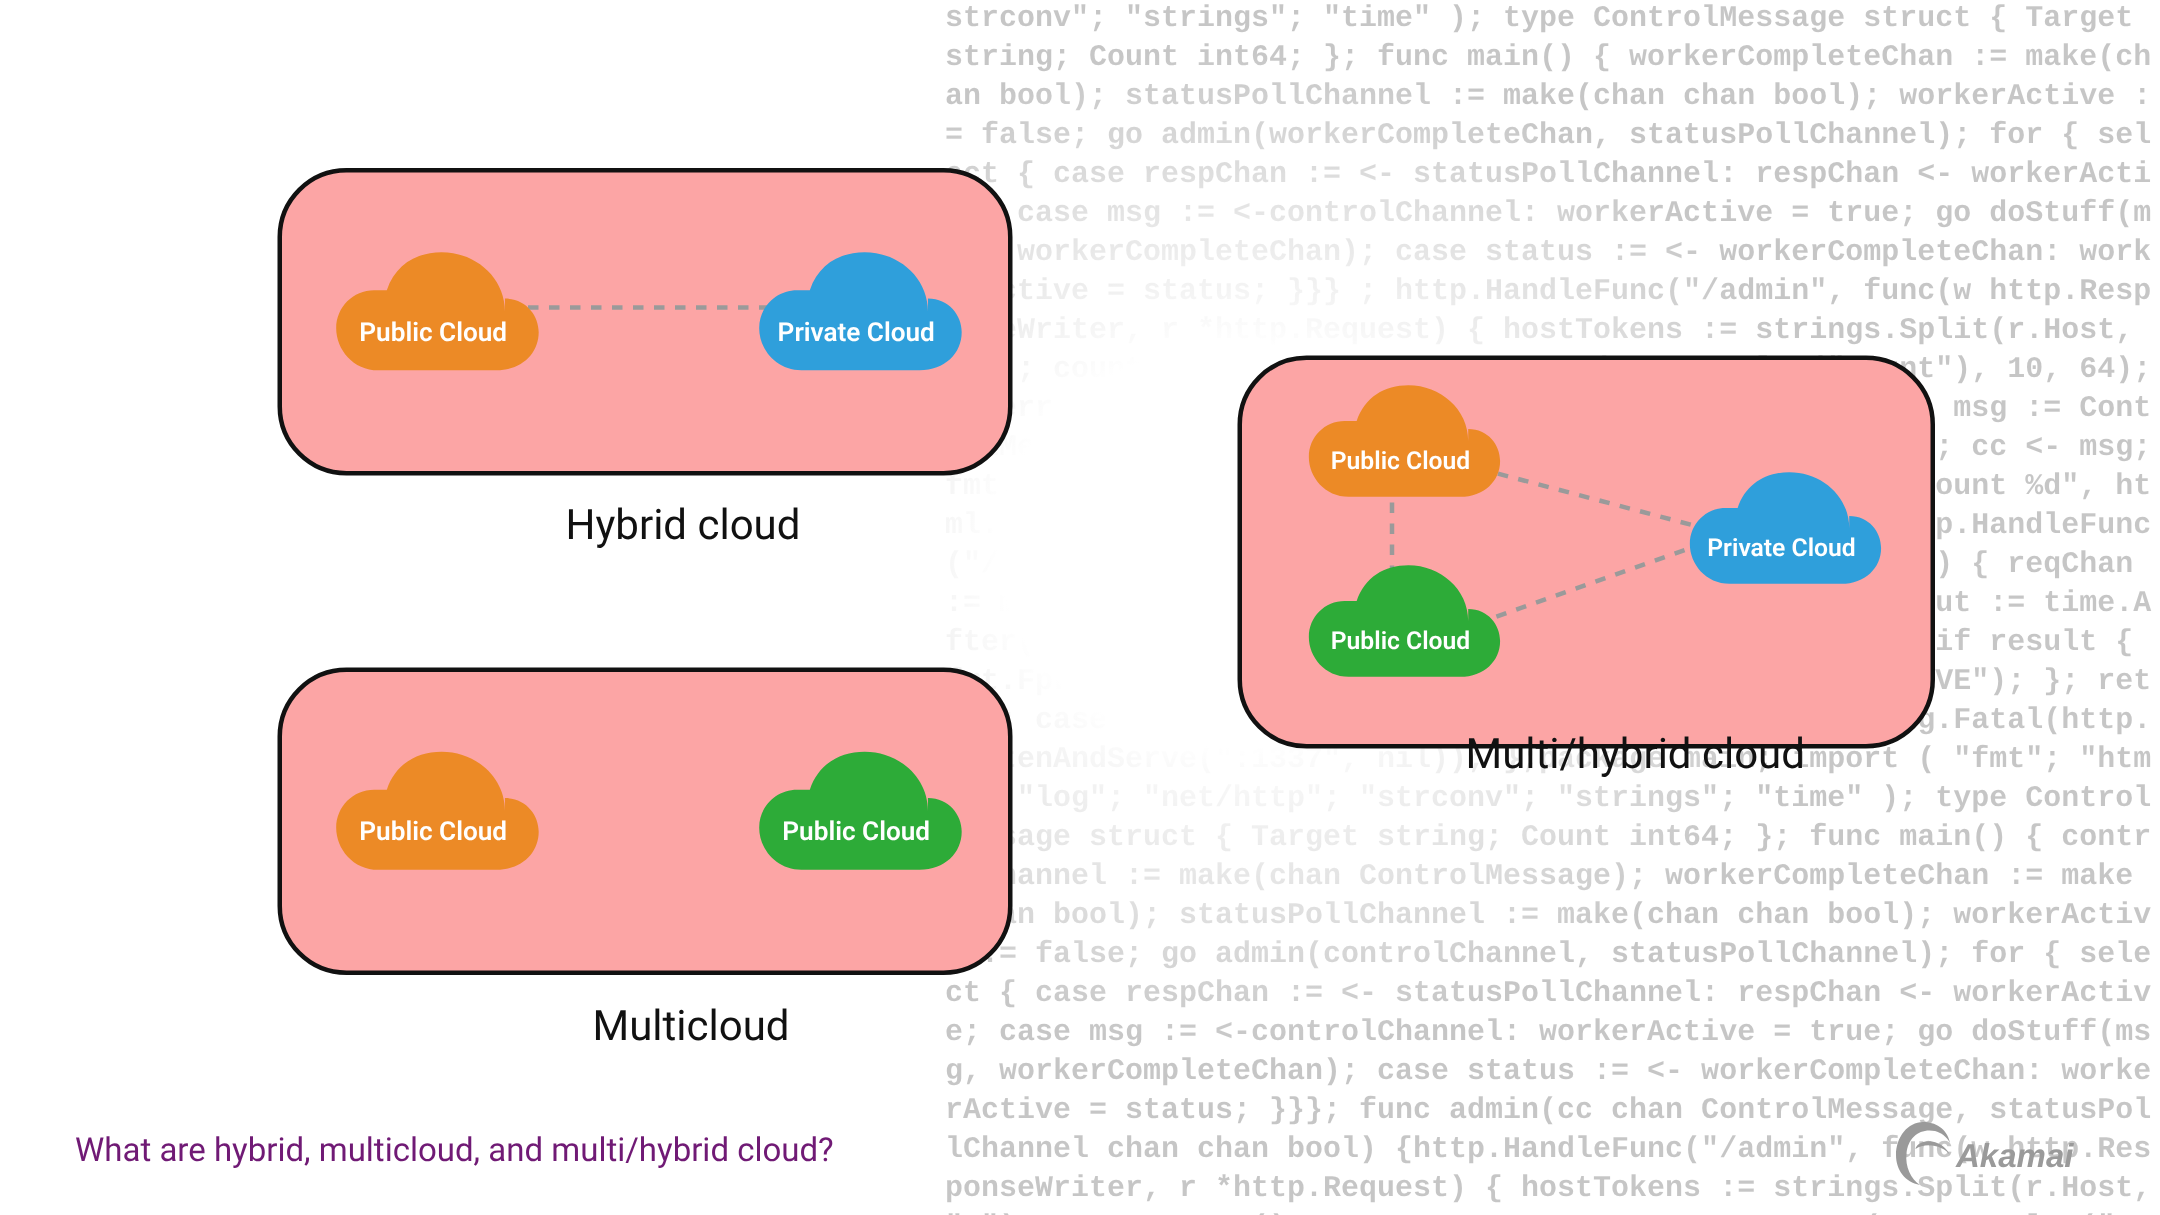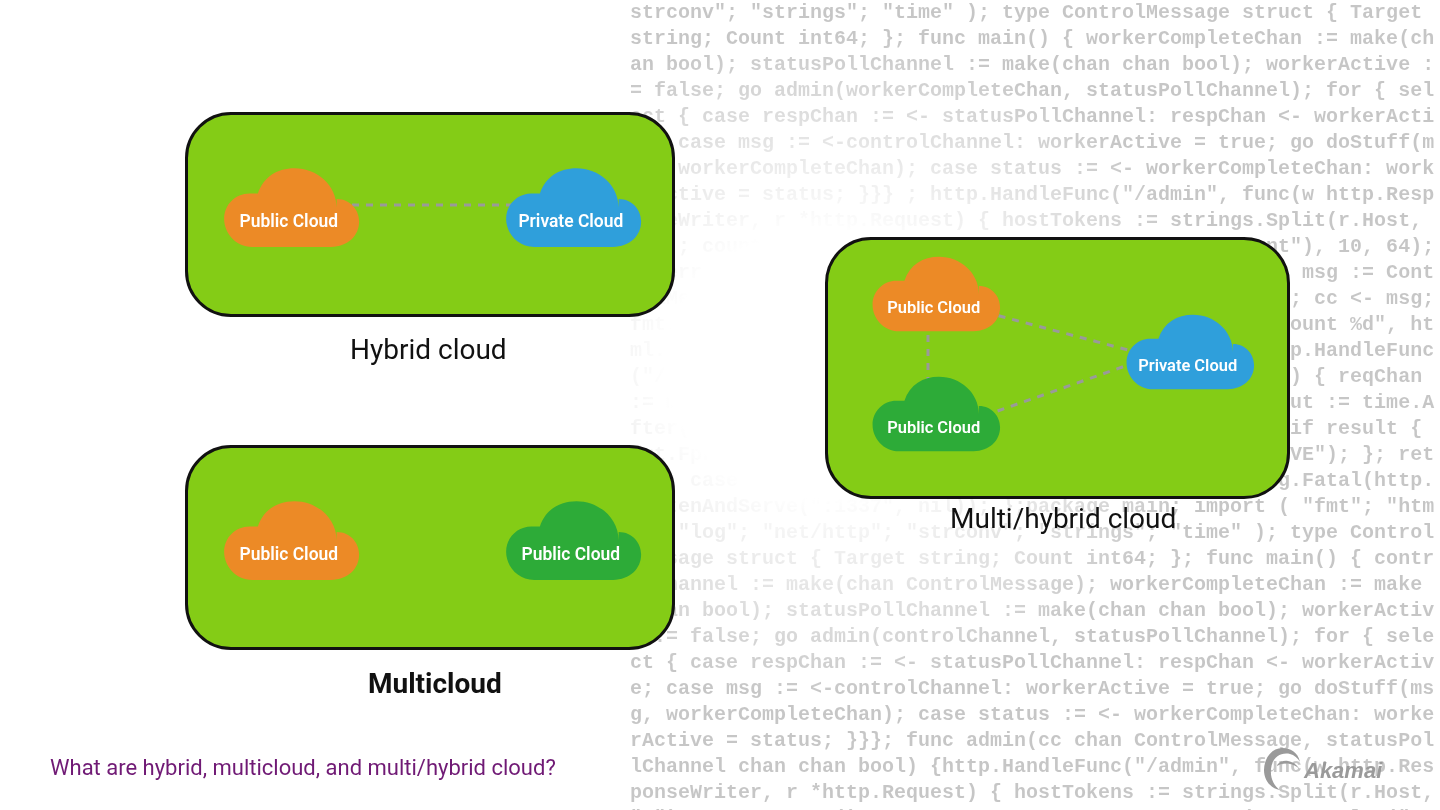--- a/index.html
+++ b/index.html
@@ -37,27 +37,28 @@
     right: 0;
     width: 880px;
     height: 810px;
     background: radial-gradient(ellipse 60% 55% at 30% 45%, rgba(255,255,255,1) 0%, rgba(255,255,255,1) 30%, rgba(255,255,255,0) 75%);
     pointer-events: none;
   }
   .container {
     position: absolute;
     border: 3px solid #111;
     border-radius: 46px;
-    background: #84cc16;
+    background: #fca5a5;
   }
   .label {
     position: absolute;
     font-size: 28px;
     color: #111;
     white-space: nowrap;
+    margin-left: 27px;
   }
   .cloud {
     position: absolute;
   }
   .cloud-text {
     fill: #fff;
     font-weight: 600;
     text-anchor: middle;
   }
   .caption {
@@ -101,21 +102,21 @@
   <svg class="cloud" viewBox="0 0 64 40" width="180" height="115" style="left:8px; top:35px;">
     <path d="M50 20c0-8-7-14-15-14-6 0-11 3-13 9-1 0-2 0-3 0-5 0-9 4-9 9 0 5 4 10 10 10h28c6 0 10-4 10-9 0-4-3-8-8-8z" fill="#EC8A26"></path>
     <text x="33" y="27" font-size="6.2" class="cloud-text">Public Cloud</text>
   </svg>
 
   <svg class="cloud" viewBox="0 0 64 40" width="180" height="115" style="left:290px; top:35px;">
     <path d="M50 20c0-8-7-14-15-14-6 0-11 3-13 9-1 0-2 0-3 0-5 0-9 4-9 9 0 5 4 10 10 10h28c6 0 10-4 10-9 0-4-3-8-8-8z" fill="#2DAB38"></path>
     <text x="33" y="27" font-size="6.2" class="cloud-text">Public Cloud</text>
   </svg>
 </div>
-<div class="label" style="left:368px; top:667px;font-weight:bold;">Multicloud</div>
+<div class="label" style="left:368px; top:667px;">Multicloud</div>
 
 <div class="container" style="left:825px; top:237px; width:465px; height:262px;">
   <svg width="459" height="256" style="position:absolute; left:0; top:0;">
     <line x1="130" y1="65" x2="300" y2="110" stroke="#9A9A9A" stroke-width="3" stroke-dasharray="7 7"></line>
     <line x1="130" y1="185" x2="300" y2="125" stroke="#9A9A9A" stroke-width="3" stroke-dasharray="7 7"></line>
     <line x1="100" y1="95" x2="100" y2="155" stroke="#9A9A9A" stroke-width="3" stroke-dasharray="7 7"></line>
   </svg>
 
   <svg class="cloud" viewBox="0 0 64 40" width="170" height="108" style="left:18px; top:0px;">
     <path d="M50 20c0-8-7-14-15-14-6 0-11 3-13 9-1 0-2 0-3 0-5 0-9 4-9 9 0 5 4 10 10 10h28c6 0 10-4 10-9 0-4-3-8-8-8z" fill="#EC8A26"></path>
@@ -125,21 +126,21 @@
   <svg class="cloud" viewBox="0 0 64 40" width="170" height="108" style="left:18px; top:120px;">
     <path d="M50 20c0-8-7-14-15-14-6 0-11 3-13 9-1 0-2 0-3 0-5 0-9 4-9 9 0 5 4 10 10 10h28c6 0 10-4 10-9 0-4-3-8-8-8z" fill="#2DAB38"></path>
     <text x="33" y="27" font-size="6.2" class="cloud-text">Public Cloud</text>
   </svg>
 
   <svg class="cloud" viewBox="0 0 64 40" width="170" height="108" style="left:272px; top:58px;">
     <path d="M50 20c0-8-7-14-15-14-6 0-11 3-13 9-1 0-2 0-3 0-5 0-9 4-9 9 0 5 4 10 10 10h28c6 0 10-4 10-9 0-4-3-8-8-8z" fill="#2F9FDB"></path>
     <text x="33" y="27" font-size="6.2" class="cloud-text">Private Cloud</text>
   </svg>
 </div>
-<div class="label" style="left:950px; top:502px;">Multi/hybrid cloud</div>
+<div class="label" style="left:950px; top:486px;">Multi/hybrid cloud</div>
 
 <div class="caption">What are hybrid, multicloud, and multi/hybrid cloud?</div>
 
 <svg class="brand" width="140" height="48" viewBox="0 0 140 48">
   <g fill="#9a9a9a">
     <path d="M20 4 C10 4 2 14 2 26 C2 36 8 44 18 46 C12 42 8 34 9 25 C10 14 18 8 28 10 C32 11 36 14 38 18 C36 8 28 4 20 4 Z"></path>
     <path d="M15 22 C15 20 19 16 26 17 C32 18 36 22 38 26 C34 20 22 17 15 22 Z"></path>
   </g>
   <text x="42" y="34" font-size="22" font-weight="700" font-style="italic" fill="#9a9a9a" font-family="Arial, sans-serif">Akamai</text>
 </svg>

